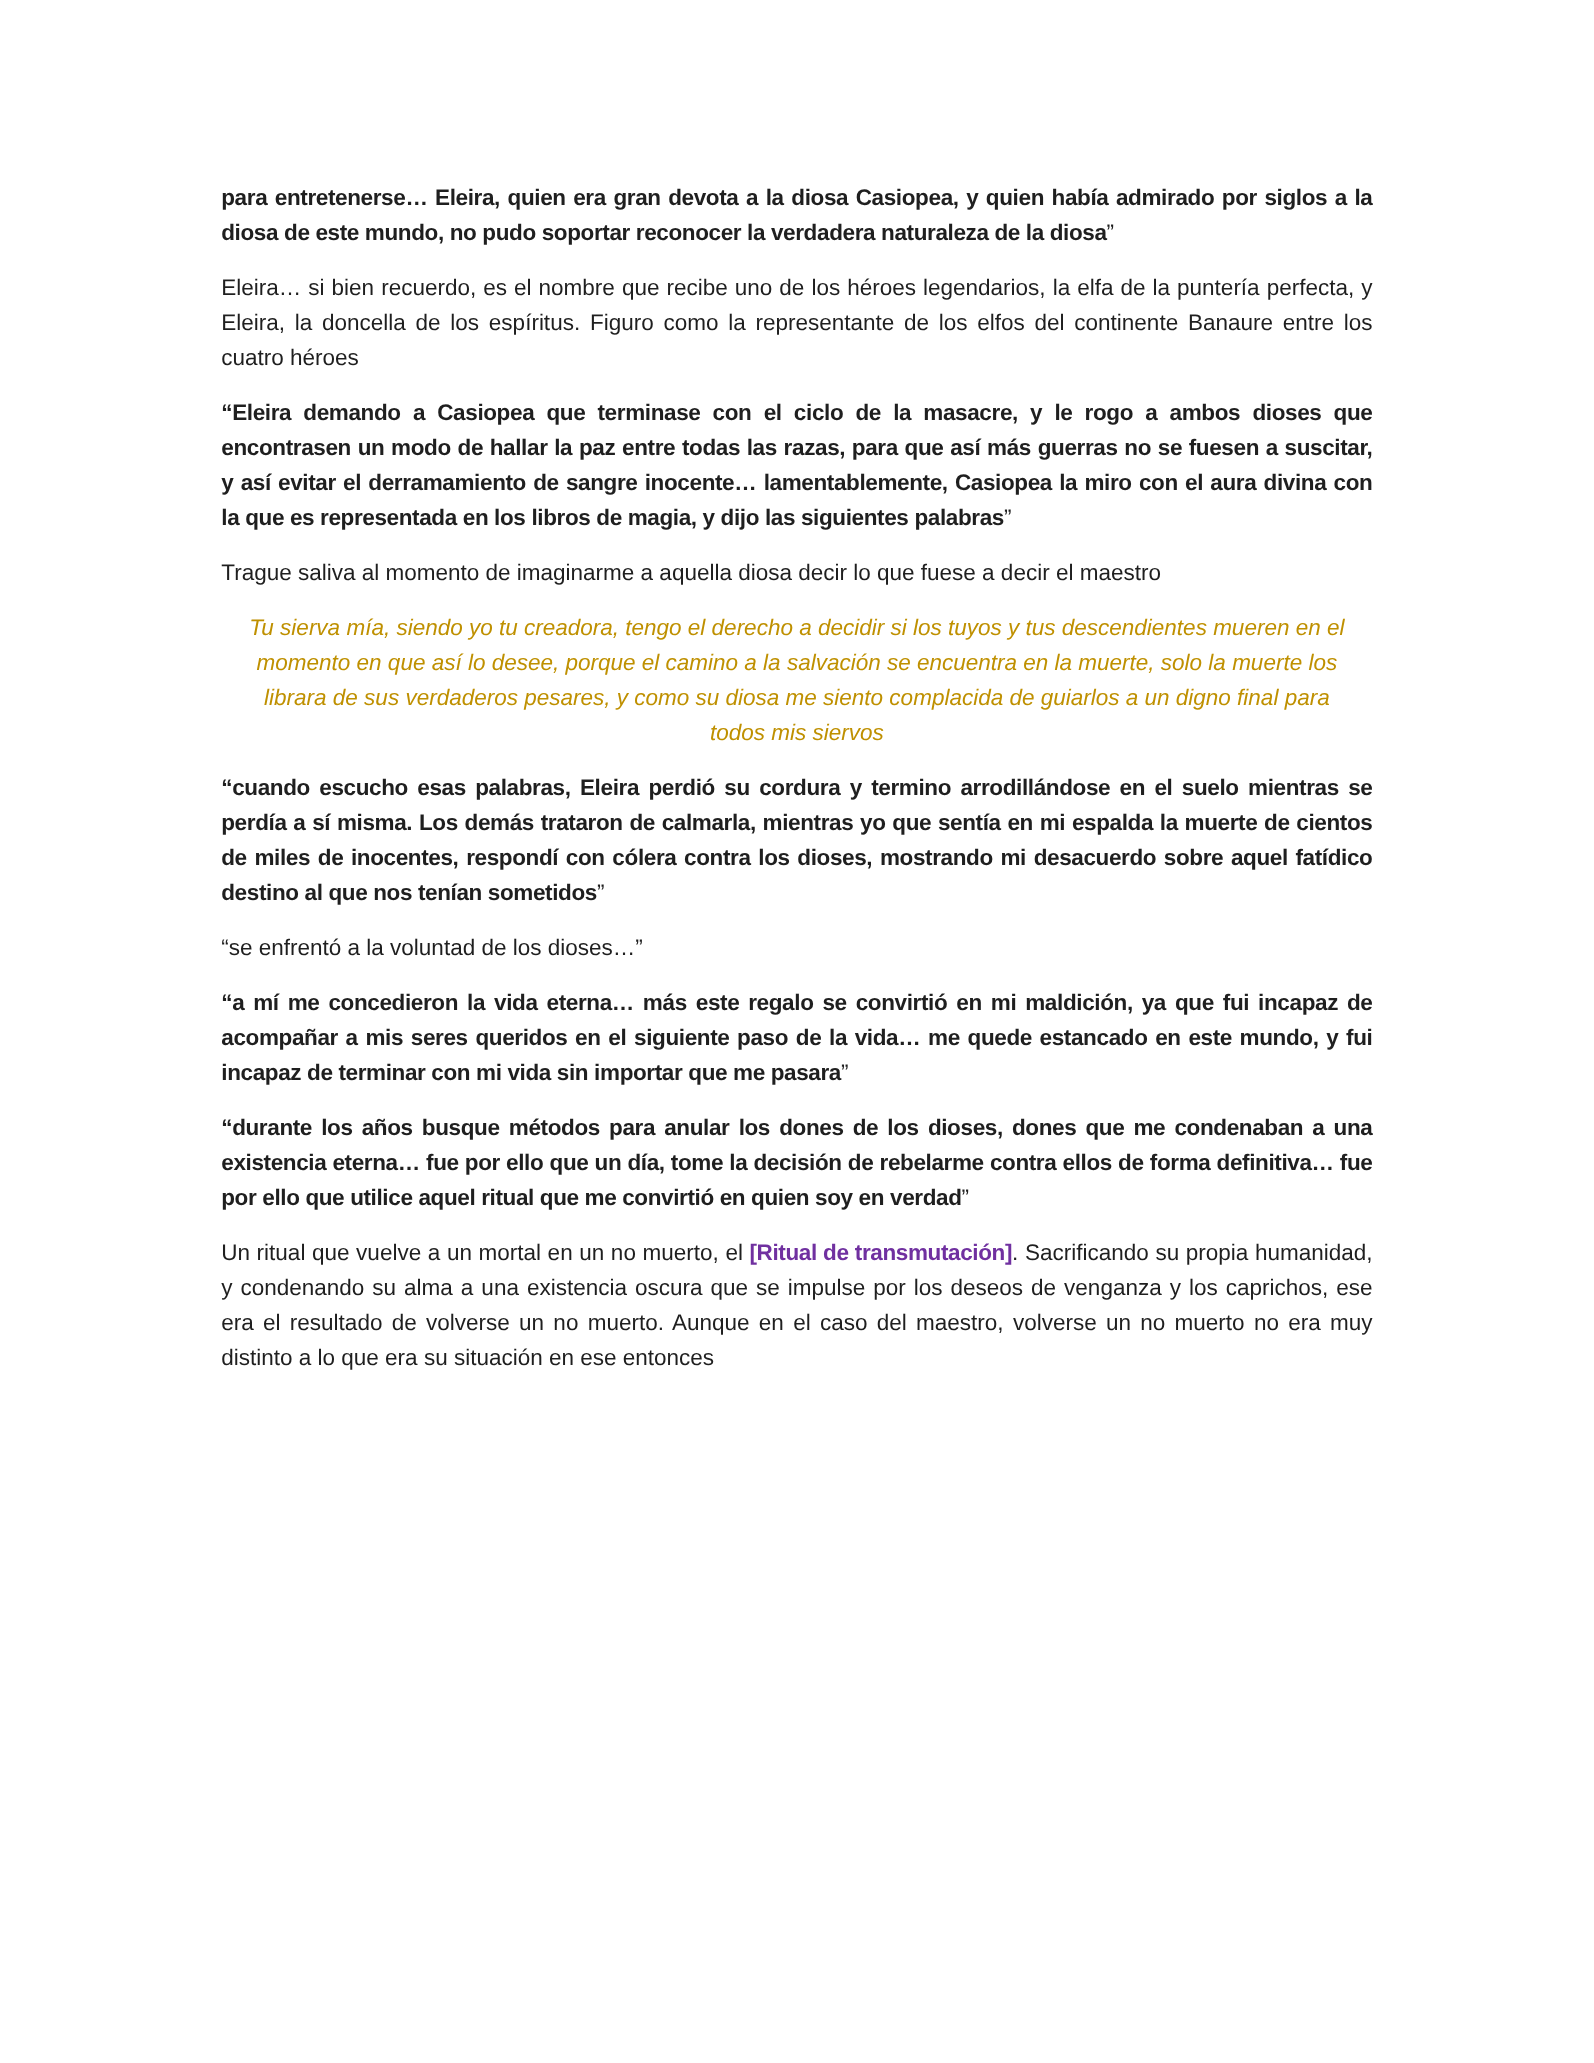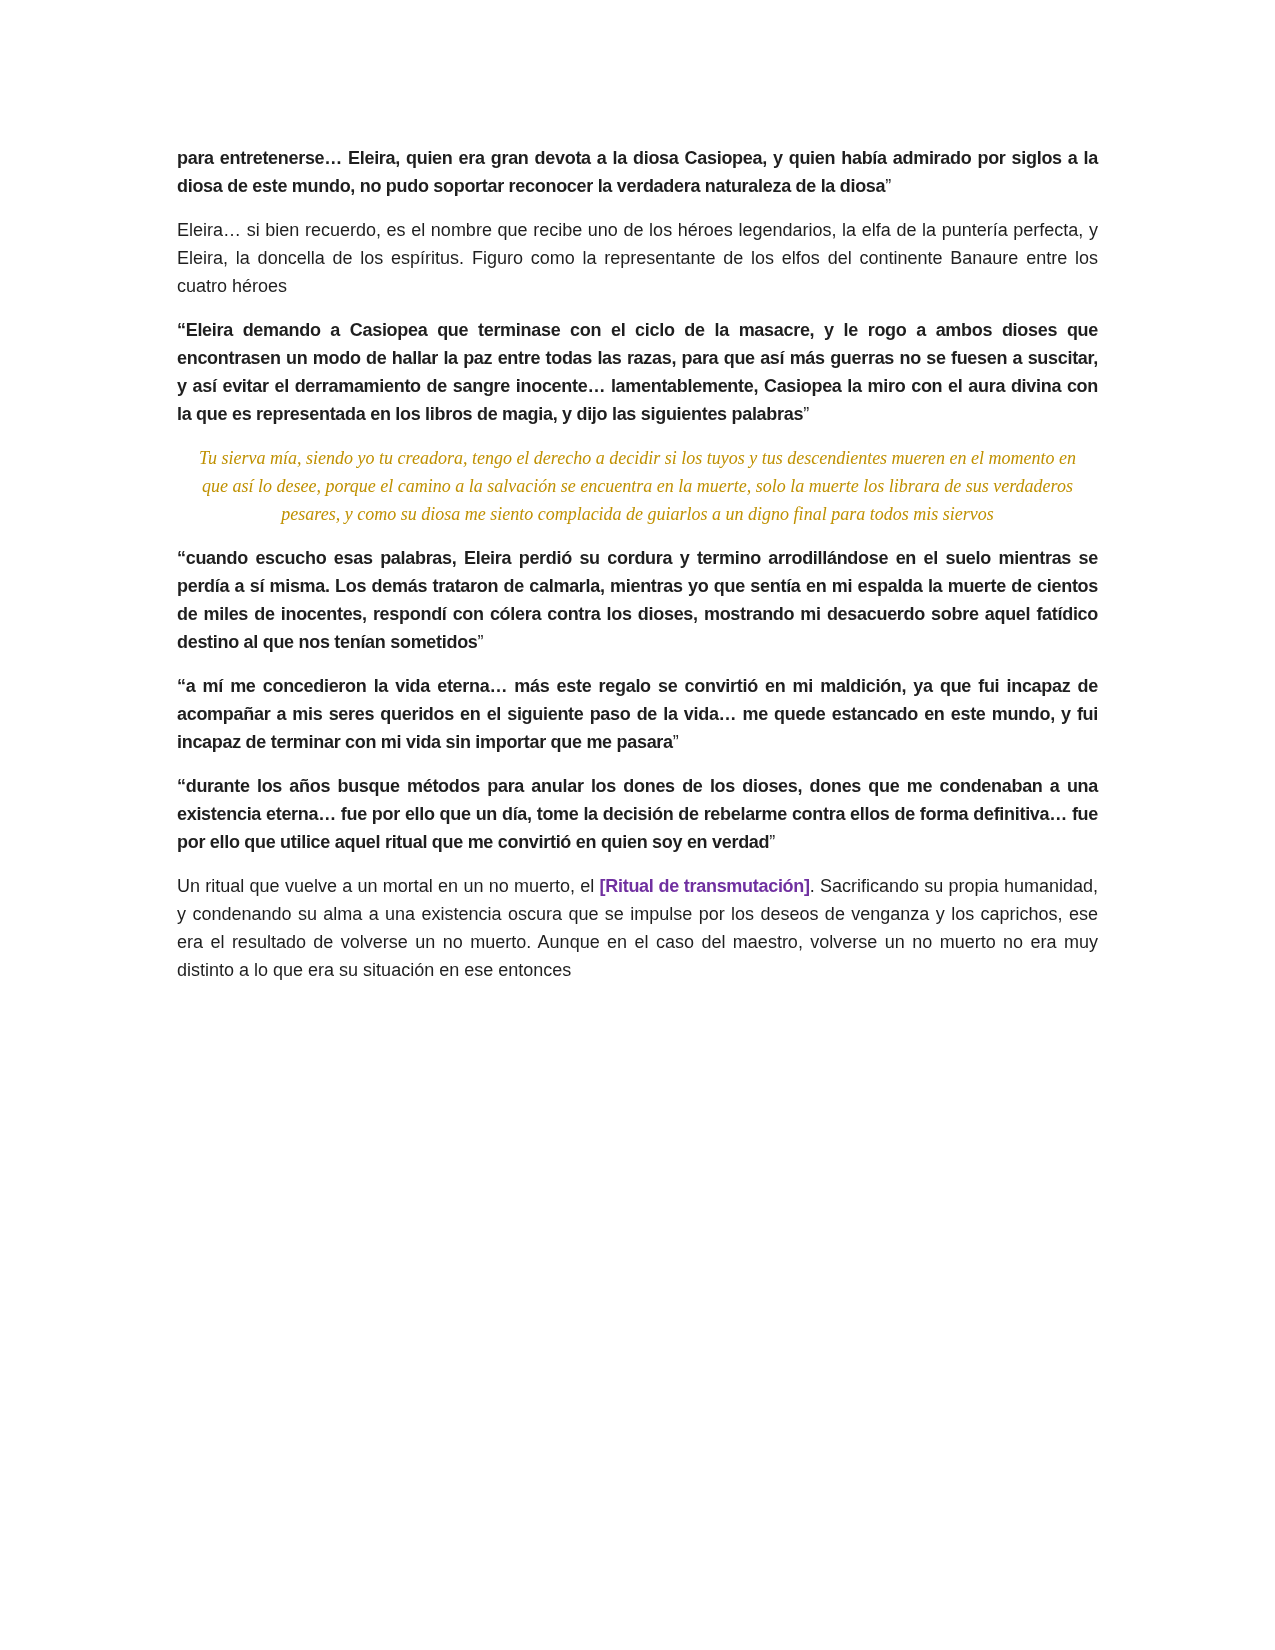--- a/index.html
+++ b/index.html
@@ -23,21 +23,20 @@
   }
   .para {
     margin: 0 0 16px 0;
     text-align: justify;
     text-justify: inter-word;
   }
   .para.divine {
     text-align: center;
     font-style: italic;
     padding: 0 22px;
-    font-family: Liberation Serif, serif;
   }
   .run-bold {
     font-weight: 700;
     letter-spacing: -0.3px;
   }
   .run-regular {
     font-weight: 400;
   }
   .run-italic {
     font-style: italic;
@@ -49,19 +48,21 @@
   }
 </style>
 </head>
 <body>
 
 <div class="page">
   <div style="color: rgb(31, 31, 31);">
       <p class="para body"><span class="run-bold">para entretenerse… Eleira, quien era gran devota a la diosa Casiopea, y quien había admirado por siglos a la diosa de este mundo, no pudo soportar reconocer la verdadera naturaleza de la diosa</span><span class="run-regular">”</span></p>
       <p class="para body"><span class="run-regular">Eleira… si bien recuerdo, es el nombre que recibe uno de los héroes legendarios, la elfa de la puntería perfecta, y Eleira, la doncella de los espíritus. Figuro como la representante de los elfos del continente Banaure entre los cuatro héroes</span></p>
       <p class="para body"><span class="run-bold">“Eleira demando a Casiopea que terminase con el ciclo de la masacre, y le rogo a ambos dioses que encontrasen un modo de hallar la paz entre todas las razas, para que así más guerras no se fuesen a suscitar, y así evitar el derramamiento de sangre inocente… lamentablemente, Casiopea la miro con el aura divina con la que es representada en los libros de magia, y dijo las siguientes palabras</span><span class="run-regular">”</span></p>
+      <p class="para body"><span class="run-regular">Trague saliva al momento de imaginarme a aquella diosa decir lo que fuese a decir el maestro</span></p>
       <p class="para divine" style="color: rgb(191, 144, 0);"><span class="run-italic">Tu sierva mía, siendo yo tu creadora, tengo el derecho a decidir si los tuyos y tus descendientes mueren en el momento en que así lo desee, porque el camino a la salvación se encuentra en la muerte, solo la muerte los librara de sus verdaderos pesares, y como su diosa me siento complacida de guiarlos a un digno final para todos mis siervos</span></p>
       <p class="para body"><span class="run-bold">“cuando escucho esas palabras, Eleira perdió su cordura y termino arrodillándose en el suelo mientras se perdía a sí misma. Los demás trataron de calmarla, mientras yo que sentía en mi espalda la muerte de cientos de miles de inocentes, respondí con cólera contra los dioses, mostrando mi desacuerdo sobre aquel fatídico destino al que nos tenían sometidos</span><span class="run-regular">”</span></p>
+      <p class="para body"><span class="run-regular">“se enfrentó a la voluntad de los dioses…”</span></p>
       <p class="para body"><span class="run-bold">“a mí me concedieron la vida eterna… más este regalo se convirtió en mi maldición, ya que fui incapaz de acompañar a mis seres queridos en el siguiente paso de la vida… me quede estancado en este mundo, y fui incapaz de terminar con mi vida sin importar que me pasara</span><span class="run-regular">”</span></p>
       <p class="para body"><span class="run-bold">“durante los años busque métodos para anular los dones de los dioses, dones que me condenaban a una existencia eterna… fue por ello que un día, tome la decisión de rebelarme contra ellos de forma definitiva… fue por ello que utilice aquel ritual que me convirtió en quien soy en verdad</span><span class="run-regular">”</span></p>
       <p class="para body"><span class="run-regular">Un ritual que vuelve a un mortal en un no muerto, el </span><span class="run-term" style="color: rgb(112, 48, 160);">[Ritual de transmutación]</span><span class="run-regular">. Sacrificando su propia humanidad, y condenando su alma a una existencia oscura que se impulse por los deseos de venganza y los caprichos, ese era el resultado de volverse un no muerto. Aunque en el caso del maestro, volverse un no muerto no era muy distinto a lo que era su situación en ese entonces</span></p>
     </div>
 </div>
 
 </body></html>

